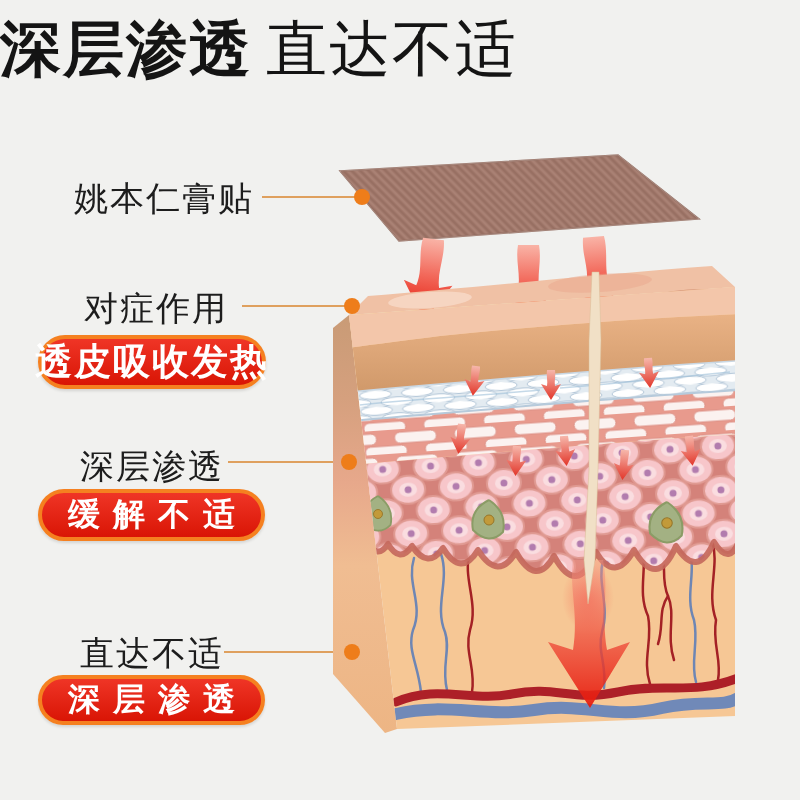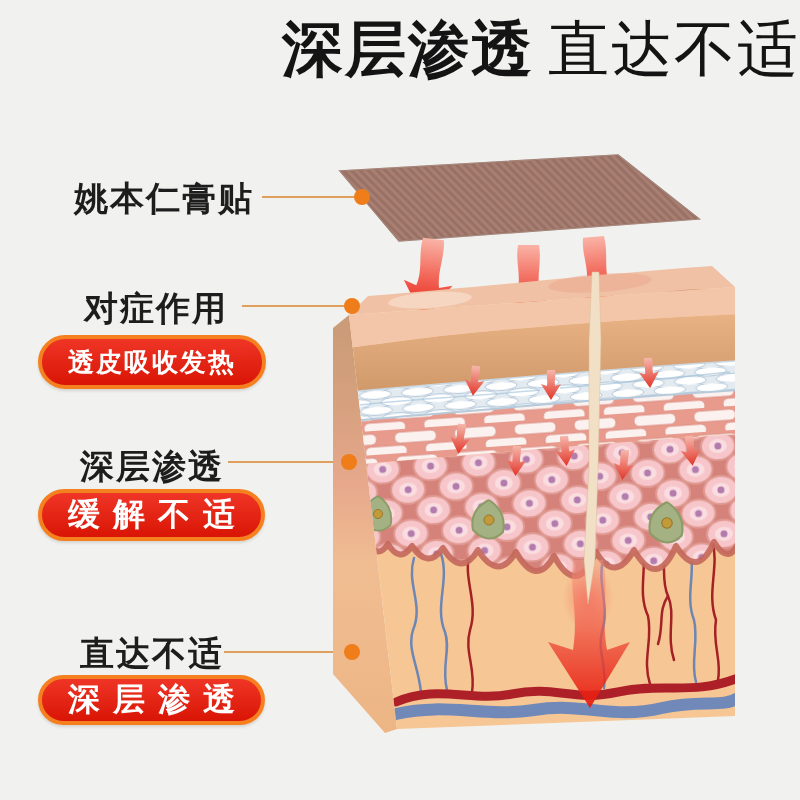--- a/index.html
+++ b/index.html
@@ -1,36 +1,36 @@
 <!DOCTYPE html>
 <html style="--page-bg: #f1f1ef; --title-text: #141414; --label-text: #1d1d1d; --badge-red: #ef3526; --badge-red-dark: #d91505; --badge-border-orange: #f58020; --badge-text: #ffffff; --leader-line: #dfa05e; --leader-dot: #ee7d1a; --arrow-red: #e81507; --patch-brown: #a1786b;"><head>
 <meta charset="utf-8">
 <style>
   html,body{margin:0;padding:0;background:#f1f1ef;}
   .stage{position:relative;width:800px;height:800px;overflow:hidden;
          background:var(--page-bg,#f1f1ef);
          font-family:"Liberation Sans","DejaVu Sans",sans-serif;}
   .illus{position:absolute;left:0;top:0;width:800px;height:800px;}
-  .title{position:absolute;top:16px;left:0;width:100%;margin:0;text-align:right;
+  .title{position:absolute;top:16px;left:0;width:100%;margin:0;text-align:left;
          font-size:61px;line-height:1.1;color:var(--title-text,#141414);white-space:nowrap;}
   .t-bold{font-weight:900;letter-spacing:2px;}
   .t-light{font-weight:400;margin-left:14px;letter-spacing:2px;}
-  .callout{position:absolute;font-size:34px;font-weight:700;letter-spacing:2px;
+  .callout{position:absolute;font-size:34px;font-weight:400;letter-spacing:2px;
            color:var(--label-text,#1d1d1d);white-space:nowrap;}
   .c-patch{left:74px;top:176px;}
   .c-surface{left:84px;top:286px;}
   .c-deep{left:80px;top:444px;}
   .c-direct{left:80px;top:631px;}
   .badge{position:absolute;left:38px;display:flex;align-items:center;justify-content:center;
          box-sizing:border-box;border-radius:999px;
          background:linear-gradient(180deg,var(--badge-red,#ef3526),var(--badge-red-dark,#d91505));
          border:4px solid var(--badge-border-orange,#f58020);
          color:var(--badge-text,#ffffff);font-weight:bold;white-space:nowrap;
          box-shadow:0 2px 3px rgba(0,0,0,0.12);}
-  .b-1{top:335px;width:228px;height:54px;font-size:26px;letter-spacing:2px;}
+  .b-1{top:335px;width:228px;height:54px;font-size:37px;letter-spacing:2px;}
   .b-2{top:489px;width:227px;height:52px;font-size:32px;letter-spacing:13px;padding-left:13px;text-align:right;}
   .b-3{top:675px;width:227px;height:50px;font-size:32px;letter-spacing:13px;padding-left:13px;}
 </style>
 </head>
 <body>
 
 <div class="stage">
 
   <svg class="illus" viewBox="0 0 800 800">
     <defs>

